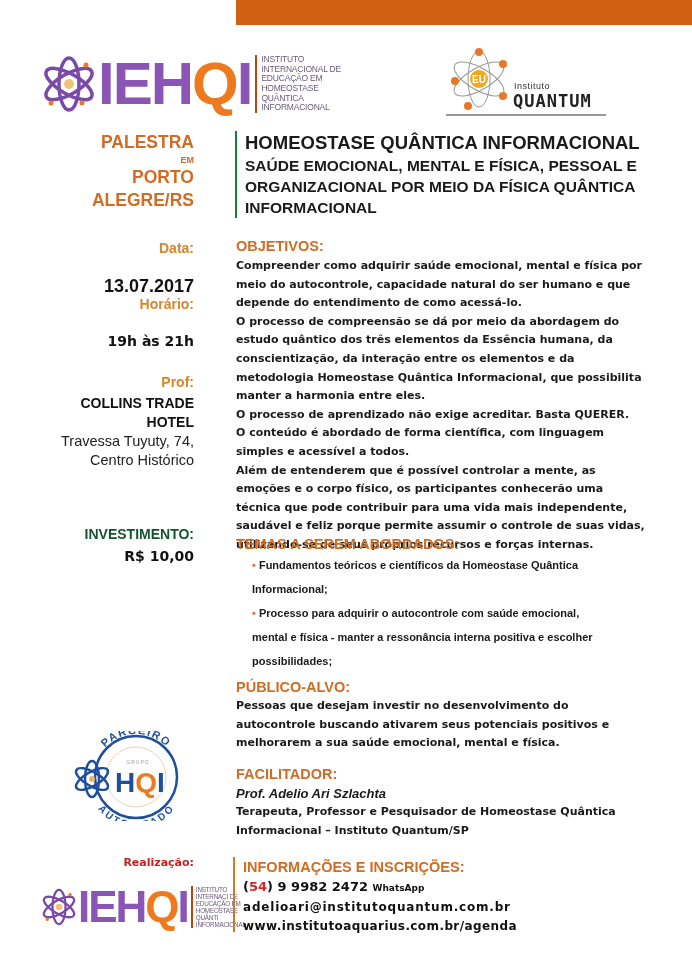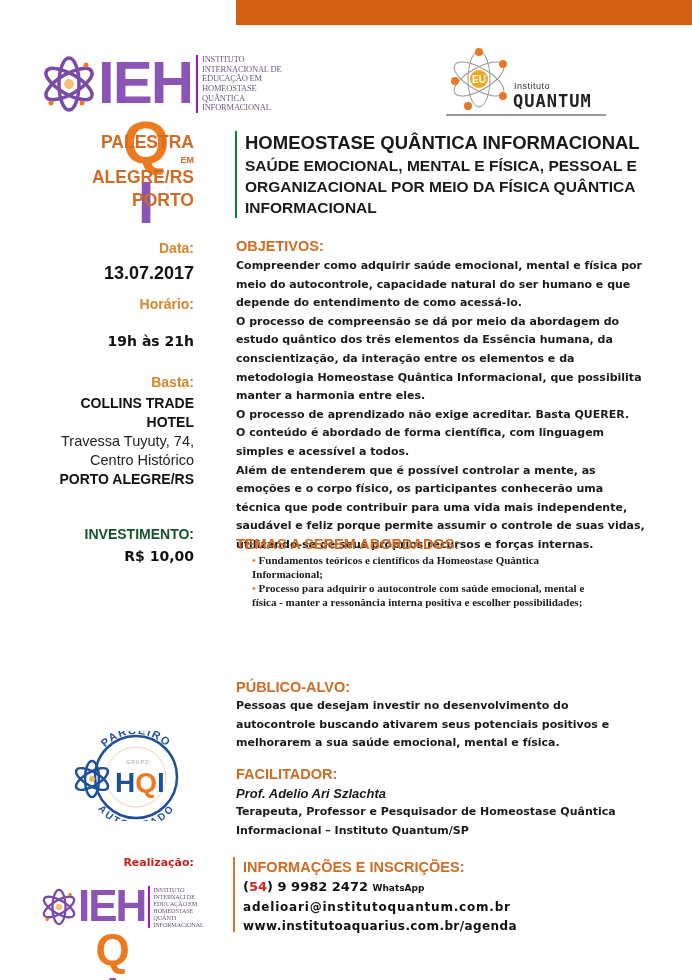--- a/index.html
+++ b/index.html
@@ -6,26 +6,26 @@
   html, body { width: 692px; height: 980px; background: #ffffff; overflow: hidden; }
   body { position: relative; font-family: "Liberation Sans", sans-serif; color: #1a1a1a; }
 
   .top-bar { position: absolute; left: 236px; top: 0; width: 456px; height: 25px; background: #d35f12; }
 
   
   .iehqi { position: absolute; display: flex; align-items: center; }
   .iehqi.big { left: 40px; top: 53px; }
   .iehqi.small { left: 40px; top: 884px; }
   .iehqi .atom { flex: none; }
-  .iehqi .letters { display: flex; align-items: center; font-family: "Liberation Sans", sans-serif; font-weight: bold; line-height: 1; flex-direction: column; }
+  .iehqi .letters { display: flex; align-items: center; font-family: "Liberation Sans", sans-serif; font-weight: bold; line-height: 1; }
   .iehqi.big .letters { font-size: 60px; height: 62px; letter-spacing: -2px; }
   .iehqi.small .letters { font-size: 44px; height: 46px; letter-spacing: -2px; }
   .iehqi .l-purple { color: #8a55b4; }
   .iehqi .l-orange { color: #ee7a1f; }
-  .iehqi .tagline { border-left: 2px solid #a21caf; color: #6a5a7a; font-family: Liberation Serif, serif; text-transform: uppercase; line-height: 1.12; letter-spacing: -0.2px; }
+  .iehqi .tagline { border-left: 2px solid #c2410c; color: #6a5a7a; font-family: Liberation Sans, sans-serif; text-transform: uppercase; line-height: 1.12; letter-spacing: -0.2px; }
   .iehqi.big .tagline { margin-left: 4px; padding-left: 4px; font-size: 8.5px; width: 96px; }
   .iehqi.small .tagline { margin-left: 3px; padding-left: 3px; font-size: 6.3px; width: 60px; }
 
   
   .quantum { position: absolute; left: 446px; top: 46px; width: 170px; height: 70px; }
   .quantum .q-small { position: absolute; left: 68px; top: 35px; font-size: 9px; color: #333; letter-spacing: 0.5px; }
   .quantum .q-big { position: absolute; left: 67px; top: 45px; font-size: 17px; color: #222; letter-spacing: 1px; font-weight: bold; font-family: "DejaVu Sans Mono", monospace; }
   .quantum .q-line { position: absolute; left: 0; top: 68px; width: 160px; height: 2px; background: #999; }
 
   
@@ -43,21 +43,21 @@
 
   
   .title-block { position: absolute; left: 235px; top: 131px; border-left: 2px solid #15803d; padding-left: 8px; }
   .title-main { font-size: 18.5px; font-weight: bold; color: #1a1a1a; line-height: 24px; }
   .title-sub { font-size: 15.5px; font-weight: bold; color: #1a1a1a; line-height: 21px; width: 420px; }
 
   .sec-h { position: absolute; left: 236px; font-size: 14.5px; font-weight: bold; color: #d06c24; }
   .body-text { position: absolute; left: 236px; width: 415px; font-family: "DejaVu Sans", sans-serif; font-weight: bold; font-size: 11px; line-height: 18.6px; color: #1a1a1a; }
   .body-text p { text-align: justify; }
   .body-text p.last-left { text-align: left; }
-  .bullets { position: absolute; left: 252px; width: 350px; font-family: Liberation Serif, serif; font-weight: bold; font-size: 11px; line-height: 14px; color: #1a1a1a; }
+  .bullets { position: absolute; left: 252px; width: 350px; font-family: Liberation Sans, sans-serif; font-weight: bold; font-size: 11px; line-height: 24px; color: #1a1a1a; }
   .bullets .bul { color: #ee7a1f; }
   .bullets .li { display: block; }
   .prof { position: absolute; left: 236px; top: 786px; font-size: 13px; font-weight: bold; font-style: italic; color: #1a1a1a; }
   .prof-desc { position: absolute; left: 236px; top: 803px; width: 420px; font-family: "DejaVu Sans", sans-serif; font-weight: bold; font-size: 11px; line-height: 18.6px; }
 
   .info-block { position: absolute; left: 233px; top: 857px; border-left: 2px solid #d6782c; padding-left: 8px; height: 75px; }
   .info-h { font-size: 14.5px; font-weight: bold; color: #d06c24; margin-left: 0px; line-height: 20px; }
   .phone { font-family: "DejaVu Sans", sans-serif; font-weight: bold; font-size: 13px; line-height: 19px; color: #111; }
   .phone .ddd { color: #d4262a; }
   .phone .wa { font-size: 9px; }
@@ -107,37 +107,36 @@
     <text x="33" y="37" font-size="10" font-weight="bold" fill="#fff" text-anchor="middle" font-family="Liberation Sans, sans-serif">EU</text>
   </svg>
   <div class="q-small">Instituto</div>
   <div class="q-big">QUANTUM</div>
   <div class="q-line"></div>
 </div>
 
 <div class="left palestra">
   <div>PALESTRA</div>
   <span class="em">EM</span>
+  <div>PORTO</div>
   <div>ALEGRE/RS</div>
-  <div>PORTO</div>
 </div>
 
 <div class="left lbl" style="top:240px;">Data:</div>
-<div class="left date" style="top:263px;">13.07.2017</div>
+<div class="left date" style="top:276px;">13.07.2017</div>
 
 <div class="left lbl" style="top:296px;">Horário:</div>
 <div class="left time" style="top:333px;">19h às 21h</div>
 
-<div class="left lbl" style="top:374px;">Basta:</div>
+<div class="left lbl" style="top:374px;">Prof:</div>
 <div class="left" style="top:394px;">
   <div class="venue-b">COLLINS TRADE</div>
   <div class="venue-b">HOTEL</div>
   <div class="venue-n">Travessa Tuyuty, 74,</div>
   <div class="venue-n">Centro Histórico</div>
-  <div class="venue-b">PORTO ALEGRE/RS</div>
 </div>
 
 <div class="left invest-lbl" style="top:526px;">INVESTIMENTO:</div>
 <div class="left price" style="top:548px;">R$ 10,00</div>
 
 <div class="badge">
   <svg width="118" height="90" viewBox="0 0 118 90">
     <defs>
       <path id="arcTop" d="M 22 45 A 38 38 0 0 1 106 45"></path>
       <path id="arcBot" d="M 24 50 A 38 38 0 0 0 104 50"></path>

